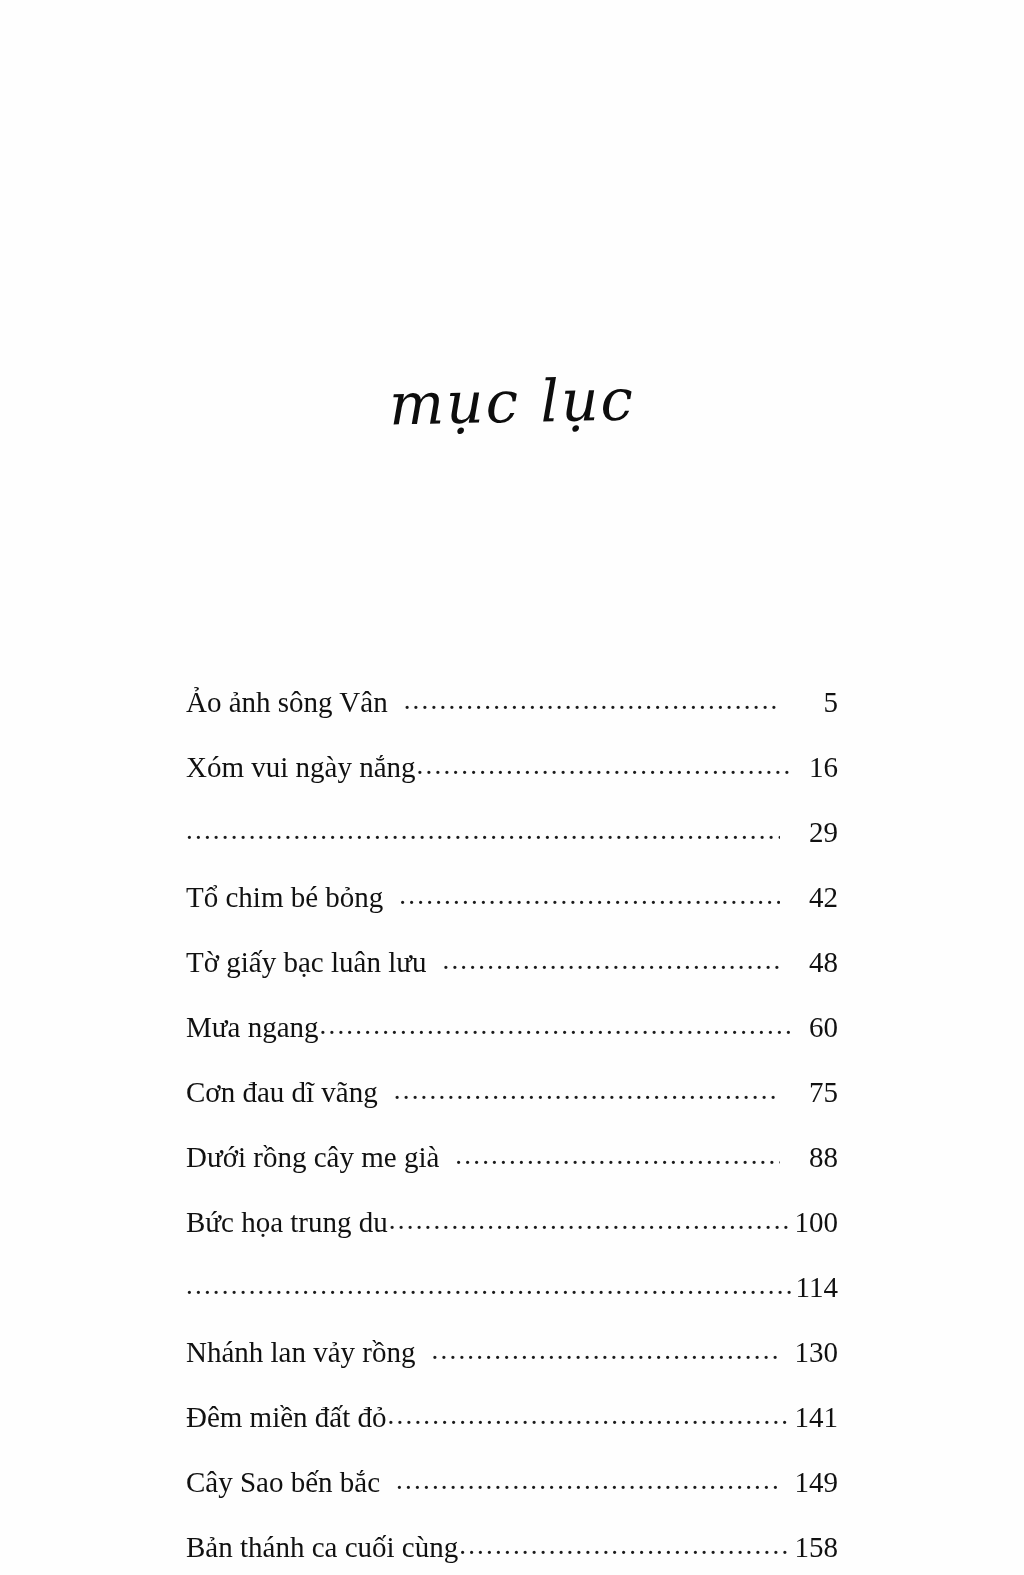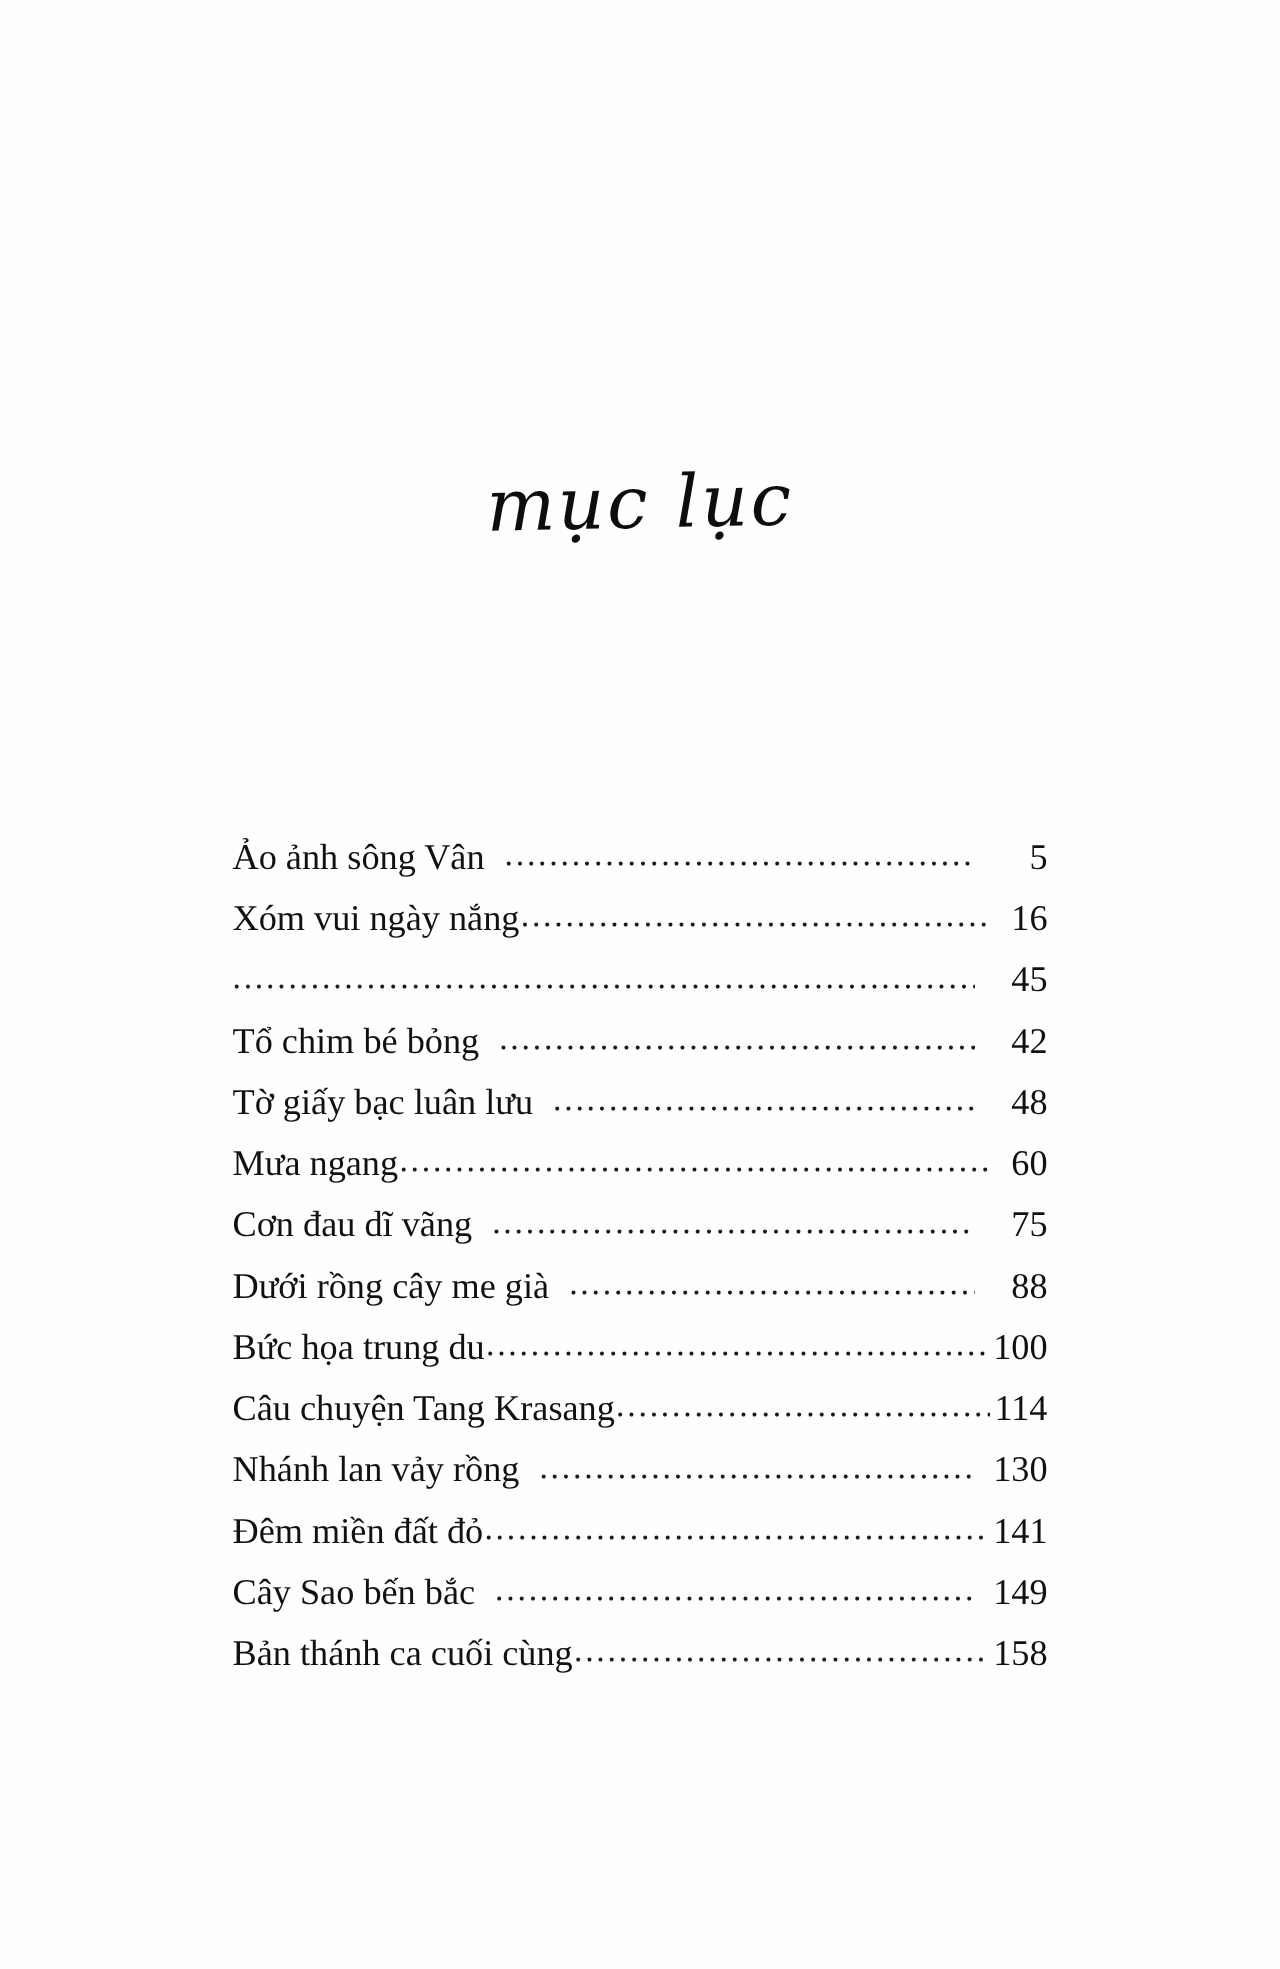--- a/index.html
+++ b/index.html
@@ -45,20 +45,21 @@
   }
 
   .toc-row {
     display: flex;
     align-items: baseline;
     font-size: 29px;
     line-height: 1.0;
     height: 49px;
     color: #111111;
     white-space: nowrap;
+    margin-top: 16px;
   }
 
   .toc-label {
     flex: 0 0 auto;
     padding-right: 8px;
   }
 
   .toc-dots {
     flex: 1 1 auto;
     overflow: hidden;
@@ -96,21 +97,21 @@
         <span class="toc-dots">......................................................................................................</span>
         <span class="toc-page">5</span>
       </div>
       <div class="toc-row gap-tight">
         <span class="toc-label">Xóm vui ngày nắng</span>
         <span class="toc-dots">......................................................................................................</span>
         <span class="toc-page">16</span>
       </div>
       <div class="toc-row gap-wide">
         <span class="toc-dots">......................................................................................................</span>
-        <span class="toc-page">45</span>
+        <span class="toc-page">29</span>
       </div>
       <div class="toc-row gap-wide">
         <span class="toc-label">Tổ chim bé bỏng</span>
         <span class="toc-dots">......................................................................................................</span>
         <span class="toc-page">42</span>
       </div>
       <div class="toc-row gap-wide">
         <span class="toc-label">Tờ giấy bạc luân lưu</span>
         <span class="toc-dots">......................................................................................................</span>
         <span class="toc-page">48</span>
@@ -129,21 +130,20 @@
         <span class="toc-label">Dưới rồng cây me già</span>
         <span class="toc-dots">......................................................................................................</span>
         <span class="toc-page">88</span>
       </div>
       <div class="toc-row gap-tight">
         <span class="toc-label">Bức họa trung du</span>
         <span class="toc-dots">......................................................................................................</span>
         <span class="toc-page">100</span>
       </div>
       <div class="toc-row gap-tight">
-        <span class="toc-label">Câu chuyện Tang Krasang</span>
         <span class="toc-dots">......................................................................................................</span>
         <span class="toc-page">114</span>
       </div>
       <div class="toc-row gap-wide">
         <span class="toc-label">Nhánh lan vảy rồng</span>
         <span class="toc-dots">......................................................................................................</span>
         <span class="toc-page">130</span>
       </div>
       <div class="toc-row gap-tight">
         <span class="toc-label">Đêm miền đất đỏ</span>

